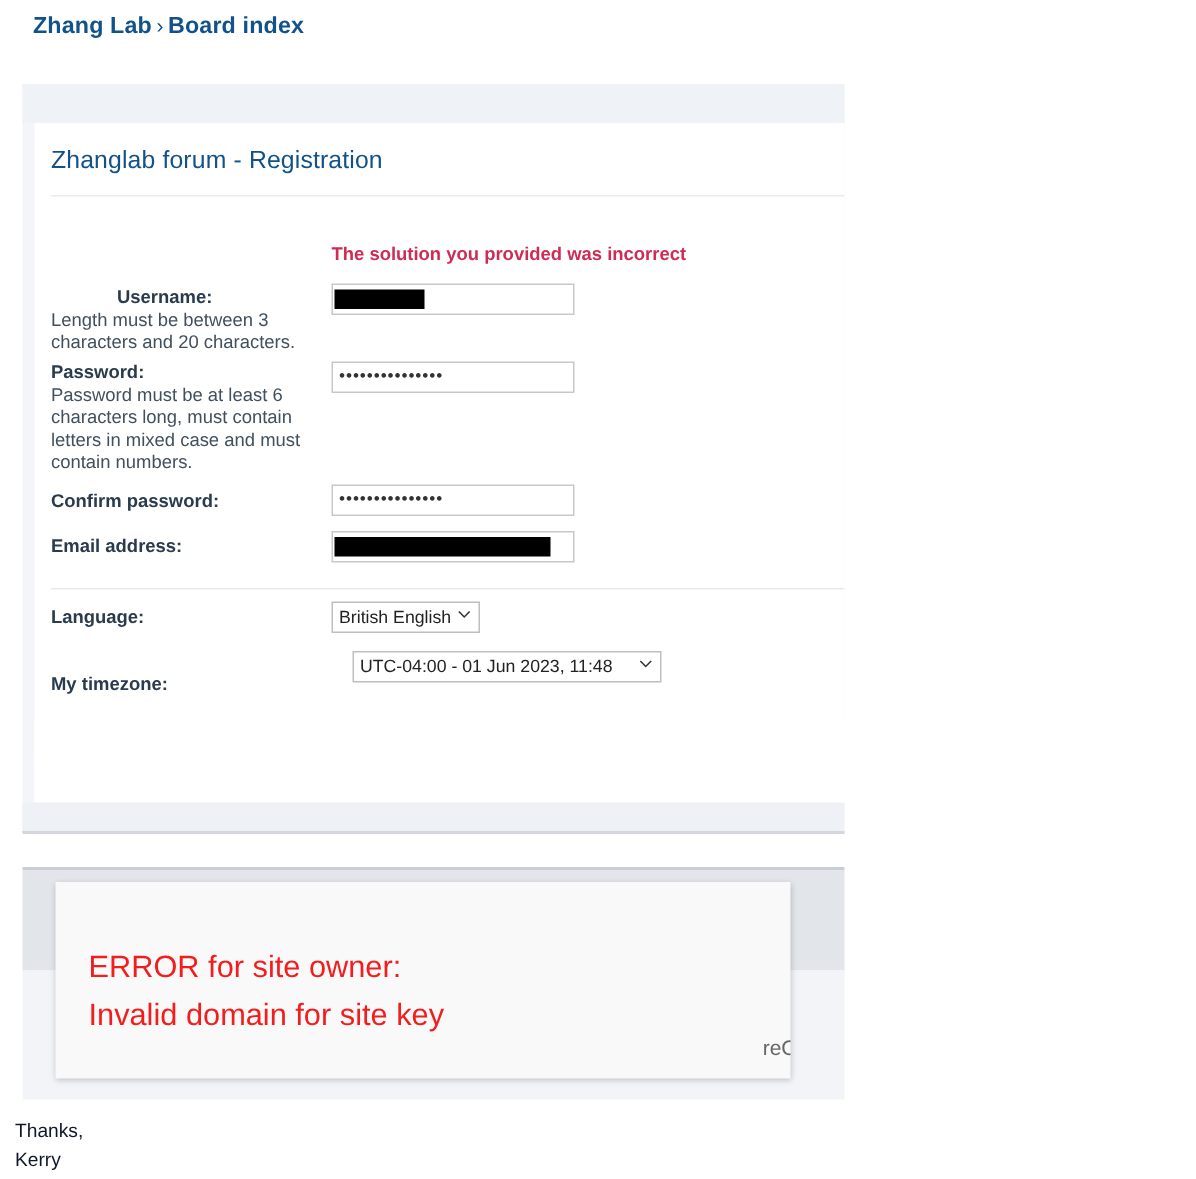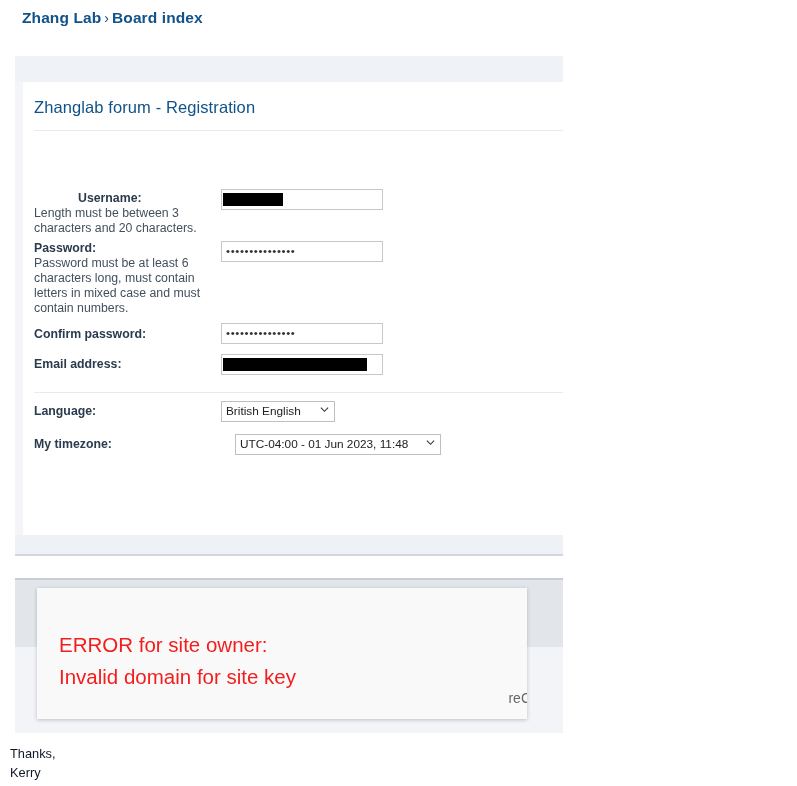--- a/index.html
+++ b/index.html
@@ -258,48 +258,49 @@
 </div>
 
 <div class="panel-outer">
   <div class="panel-head-strip"></div>
 
   <div class="card">
 
     <div class="card-title">Zhanglab forum - Registration</div>
     <div class="card-title-rule"></div>
 
+    <div class="error-line">The solution you provided was incorrect</div>
 
     <div class="flabel" style="left:11px; top:109px;margin-left:44px;">Username:</div>
     <div class="fhelp" style="left:11px; top:124px;">Length must be between 3 characters and 20 characters.</div>
     <input class="txt" style="left: 198px; top: 107px;" type="text" value="" readonly="">
     <div class="redact" style="left:200px; top:111px; width:60px;"></div>
 
     <div class="flabel" style="left:11px; top:159px;">Password:</div>
     <div class="fhelp" style="left:11px; top:174px;">Password must be at least 6 characters long, must contain letters in mixed case and must contain numbers.</div>
     <div class="txt" style="left:198px; top:159px;">•••••••••••••••</div>
 
     <div class="flabel" style="left:11px; top:245px;">Confirm password:</div>
     <div class="txt" style="left:198px; top:241px;">•••••••••••••••</div>
 
     <div class="flabel" style="left:11px; top:275px;">Email address:</div>
     <input class="txt" style="left: 198px; top: 272px;" type="text" value="" readonly="">
     <div class="redact" style="left:200px; top:276px; width:144px;"></div>
 
     <div class="divider" style="top:310px;"></div>
 
     <div class="flabel" style="left:11px; top:322px;">Language:</div>
-    <div class="sel" style="left:198px; top:319px; width:114px;">
+    <div class="sel" style="left:198px; top:319px; width:99px;">
       <span>British English</span>
       <svg class="chev" viewBox="0 0 10 10">
         <path d="M1 3 L5 7 L9 3" fill="none" stroke="#333" stroke-width="1.2"></path>
       </svg>
     </div>
 
-    <div class="flabel" style="left:11px; top:355px;">My timezone:</div>
+    <div class="flabel" style="left:11px; top:367px;">My timezone:</div>
     <div class="sel" style="left:212px; top:352px; width:206px;">
       <span>UTC-04:00 - 01 Jun 2023, 11:48</span>
       <svg class="chev" viewBox="0 0 10 10">
         <path d="M1 3 L5 7 L9 3" fill="none" stroke="#333" stroke-width="1.2"></path>
       </svg>
     </div>
   </div>
 </div>
 
 <div class="card-empty"></div>

